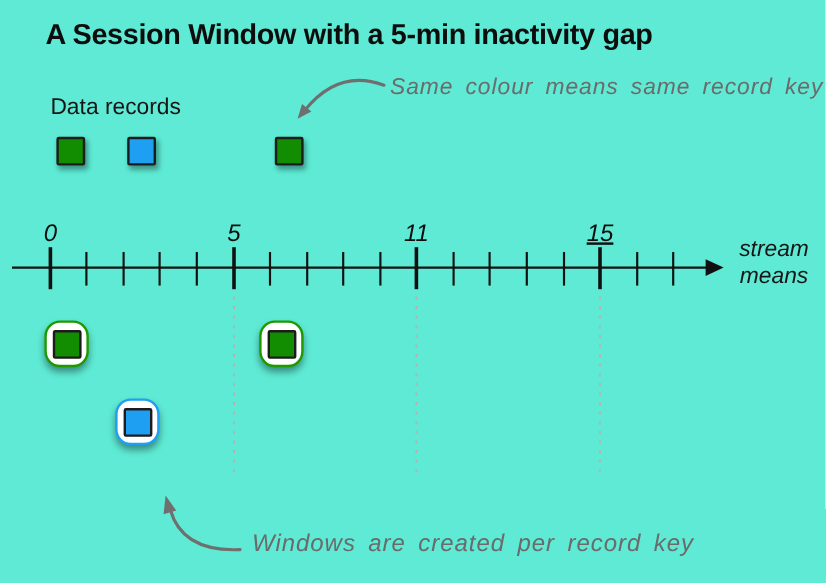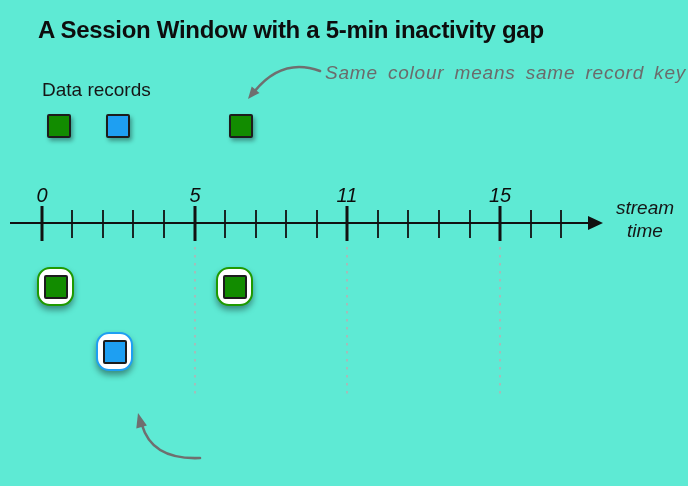--- a/index.html
+++ b/index.html
@@ -102,31 +102,32 @@
 
     <g>
       <path d="M 200 458 Q 152 460 142 425" fill="none" stroke="#6f6f6f" stroke-width="2.6" stroke-linecap="round"></path>
       <polygon points="138,413 146.9,425.5 136.3,428.5" fill="#6f6f6f"></polygon>
     </g>
   </svg>
 
   <div class="abs tick-label" style="left:42px;">0</div>
   <div class="abs tick-label" style="left:195px;">5</div>
   <div class="abs tick-label" style="left:347px;">11</div>
-  <div class="abs tick-label" style="left:500px;">15</div>
+  <div class="abs tick-label" style="left:500px;text-decoration:underline;">15</div>
 
   <div class="abs axis-label">
     <div>stream</div>
-    <div>time</div>
+    <div>means</div>
   </div>
 
   <div class="abs bubble green" style="left:37px;top:267px;">
     <div class="sq green"></div>
   </div>
   <div class="abs bubble green" style="left:216px;top:267px;">
     <div class="sq green"></div>
   </div>
   <div class="abs bubble blue" style="left:96px;top:332px;">
     <div class="sq blue"></div>
   </div>
 
+  <div class="abs hand anno-bottom">Windows are created per record key</div>
 
 </div>
 
 </body></html>

